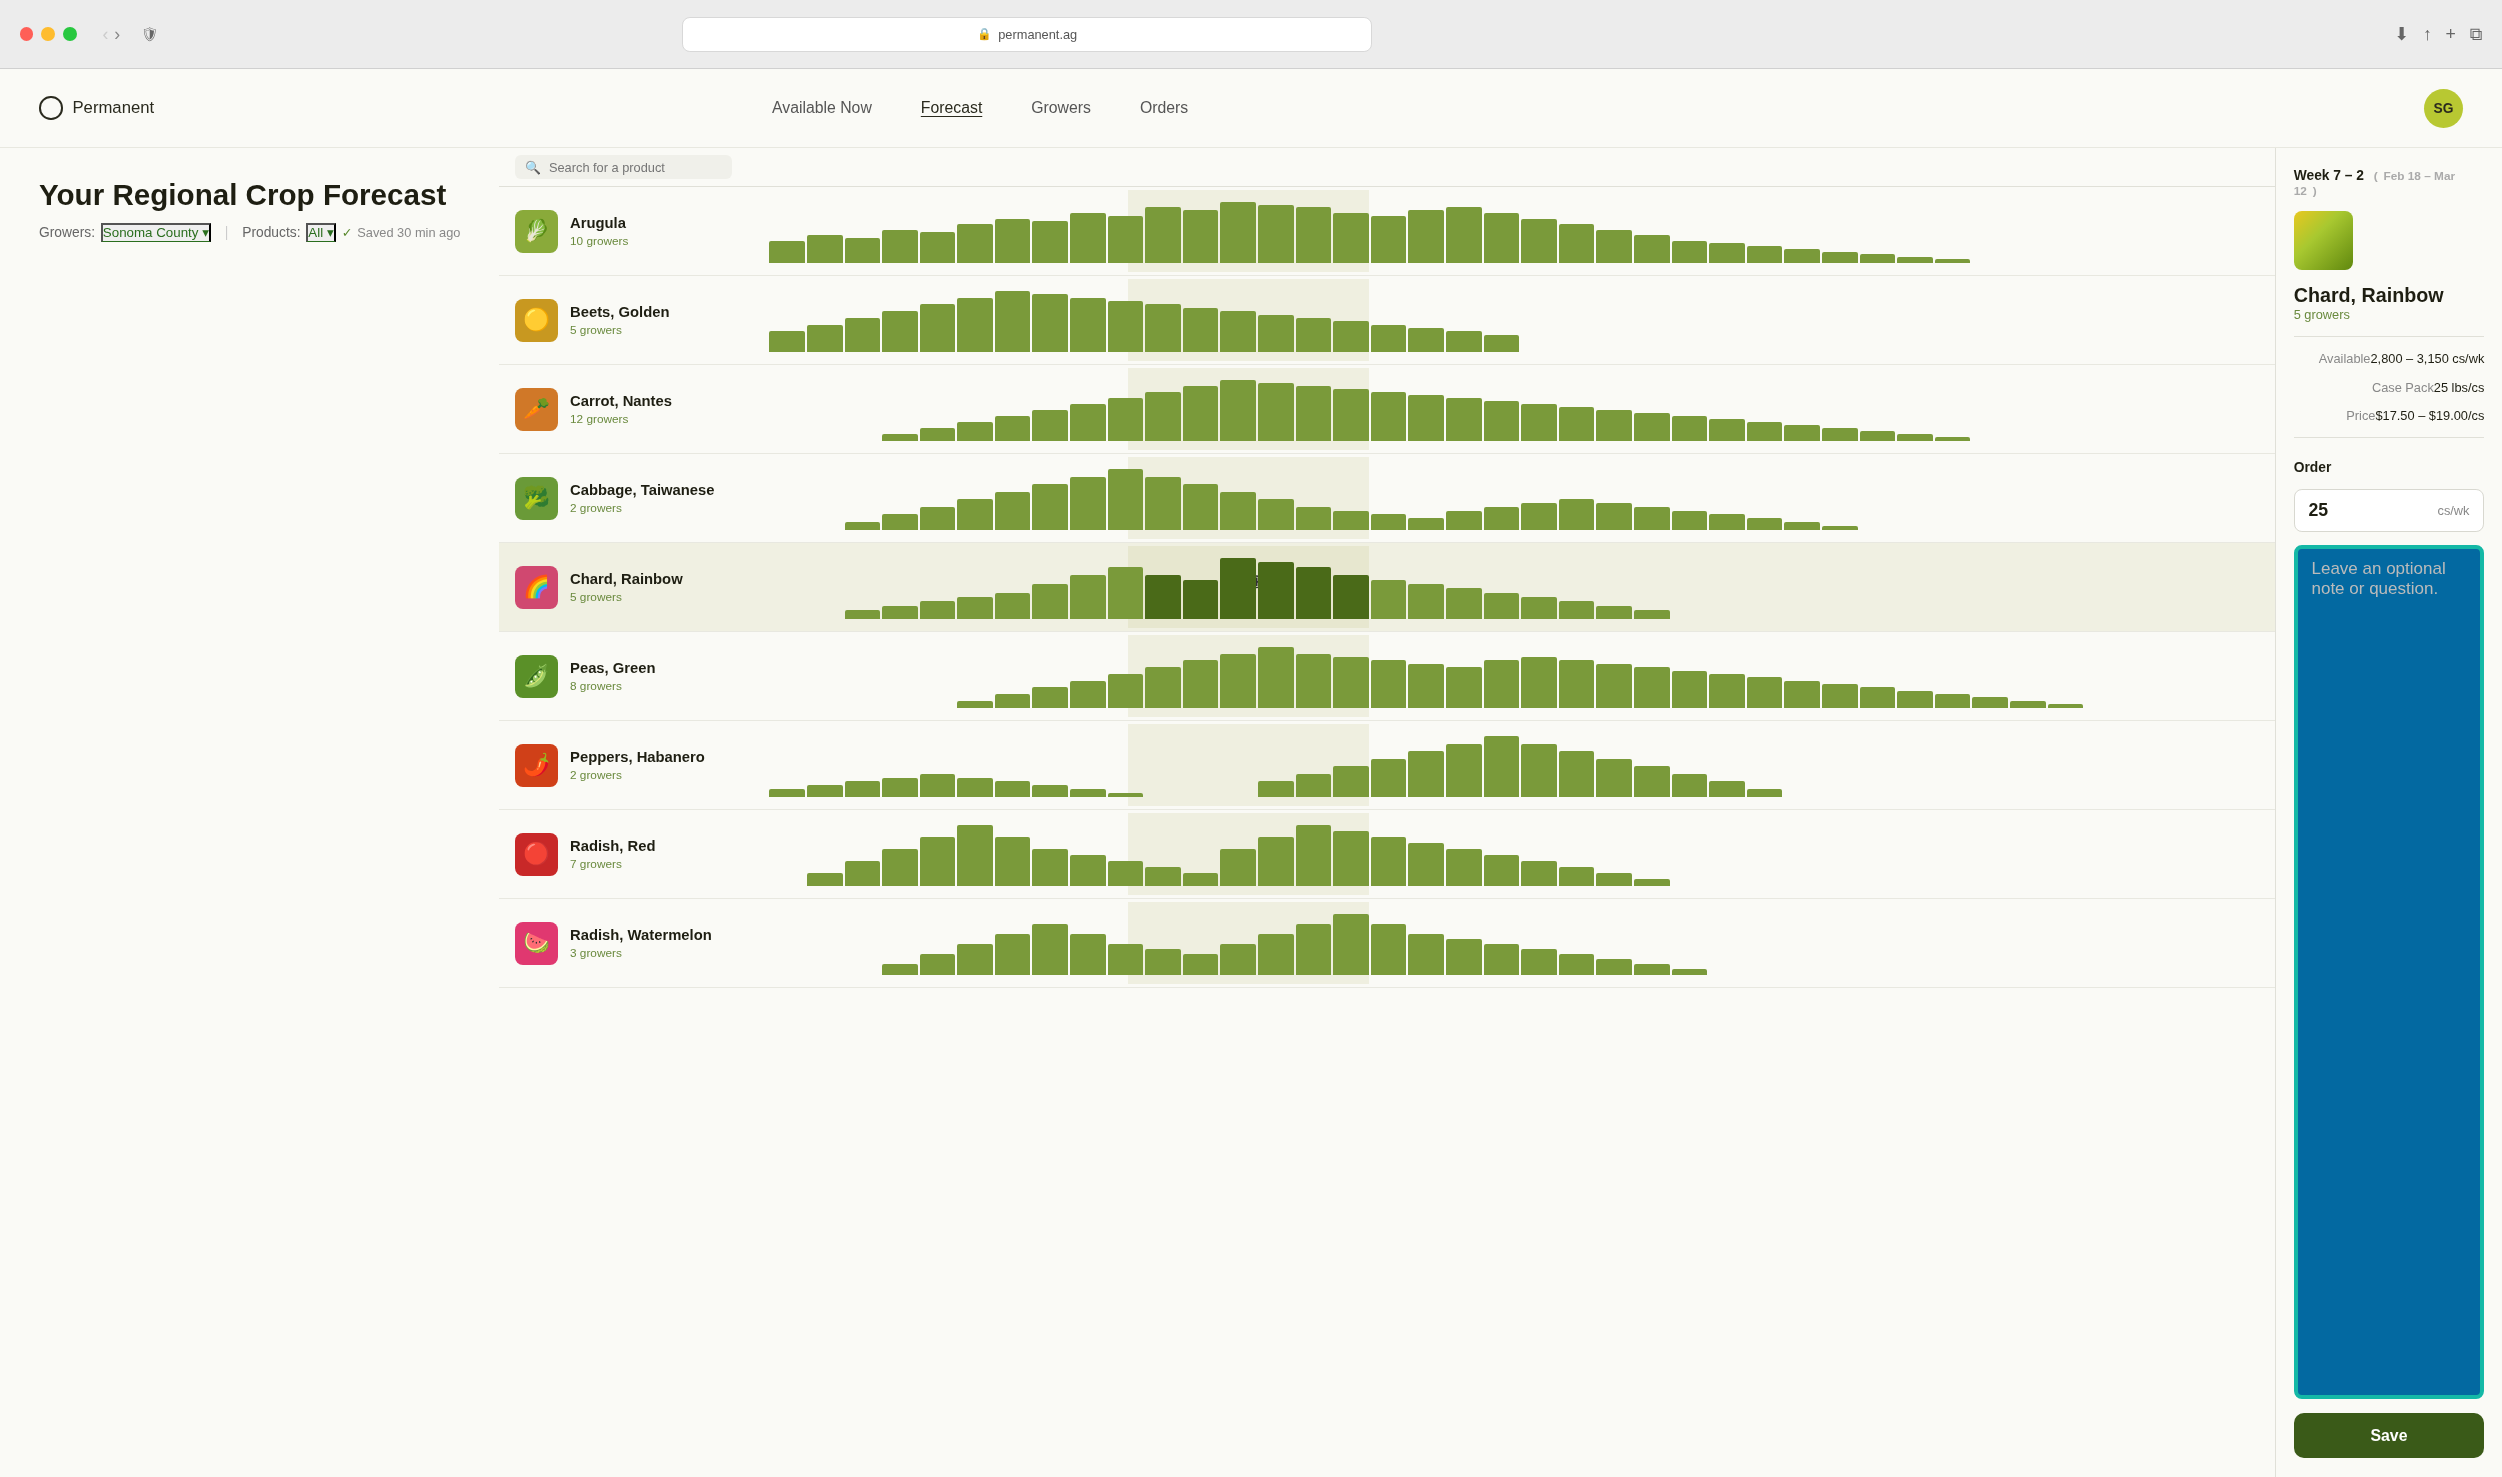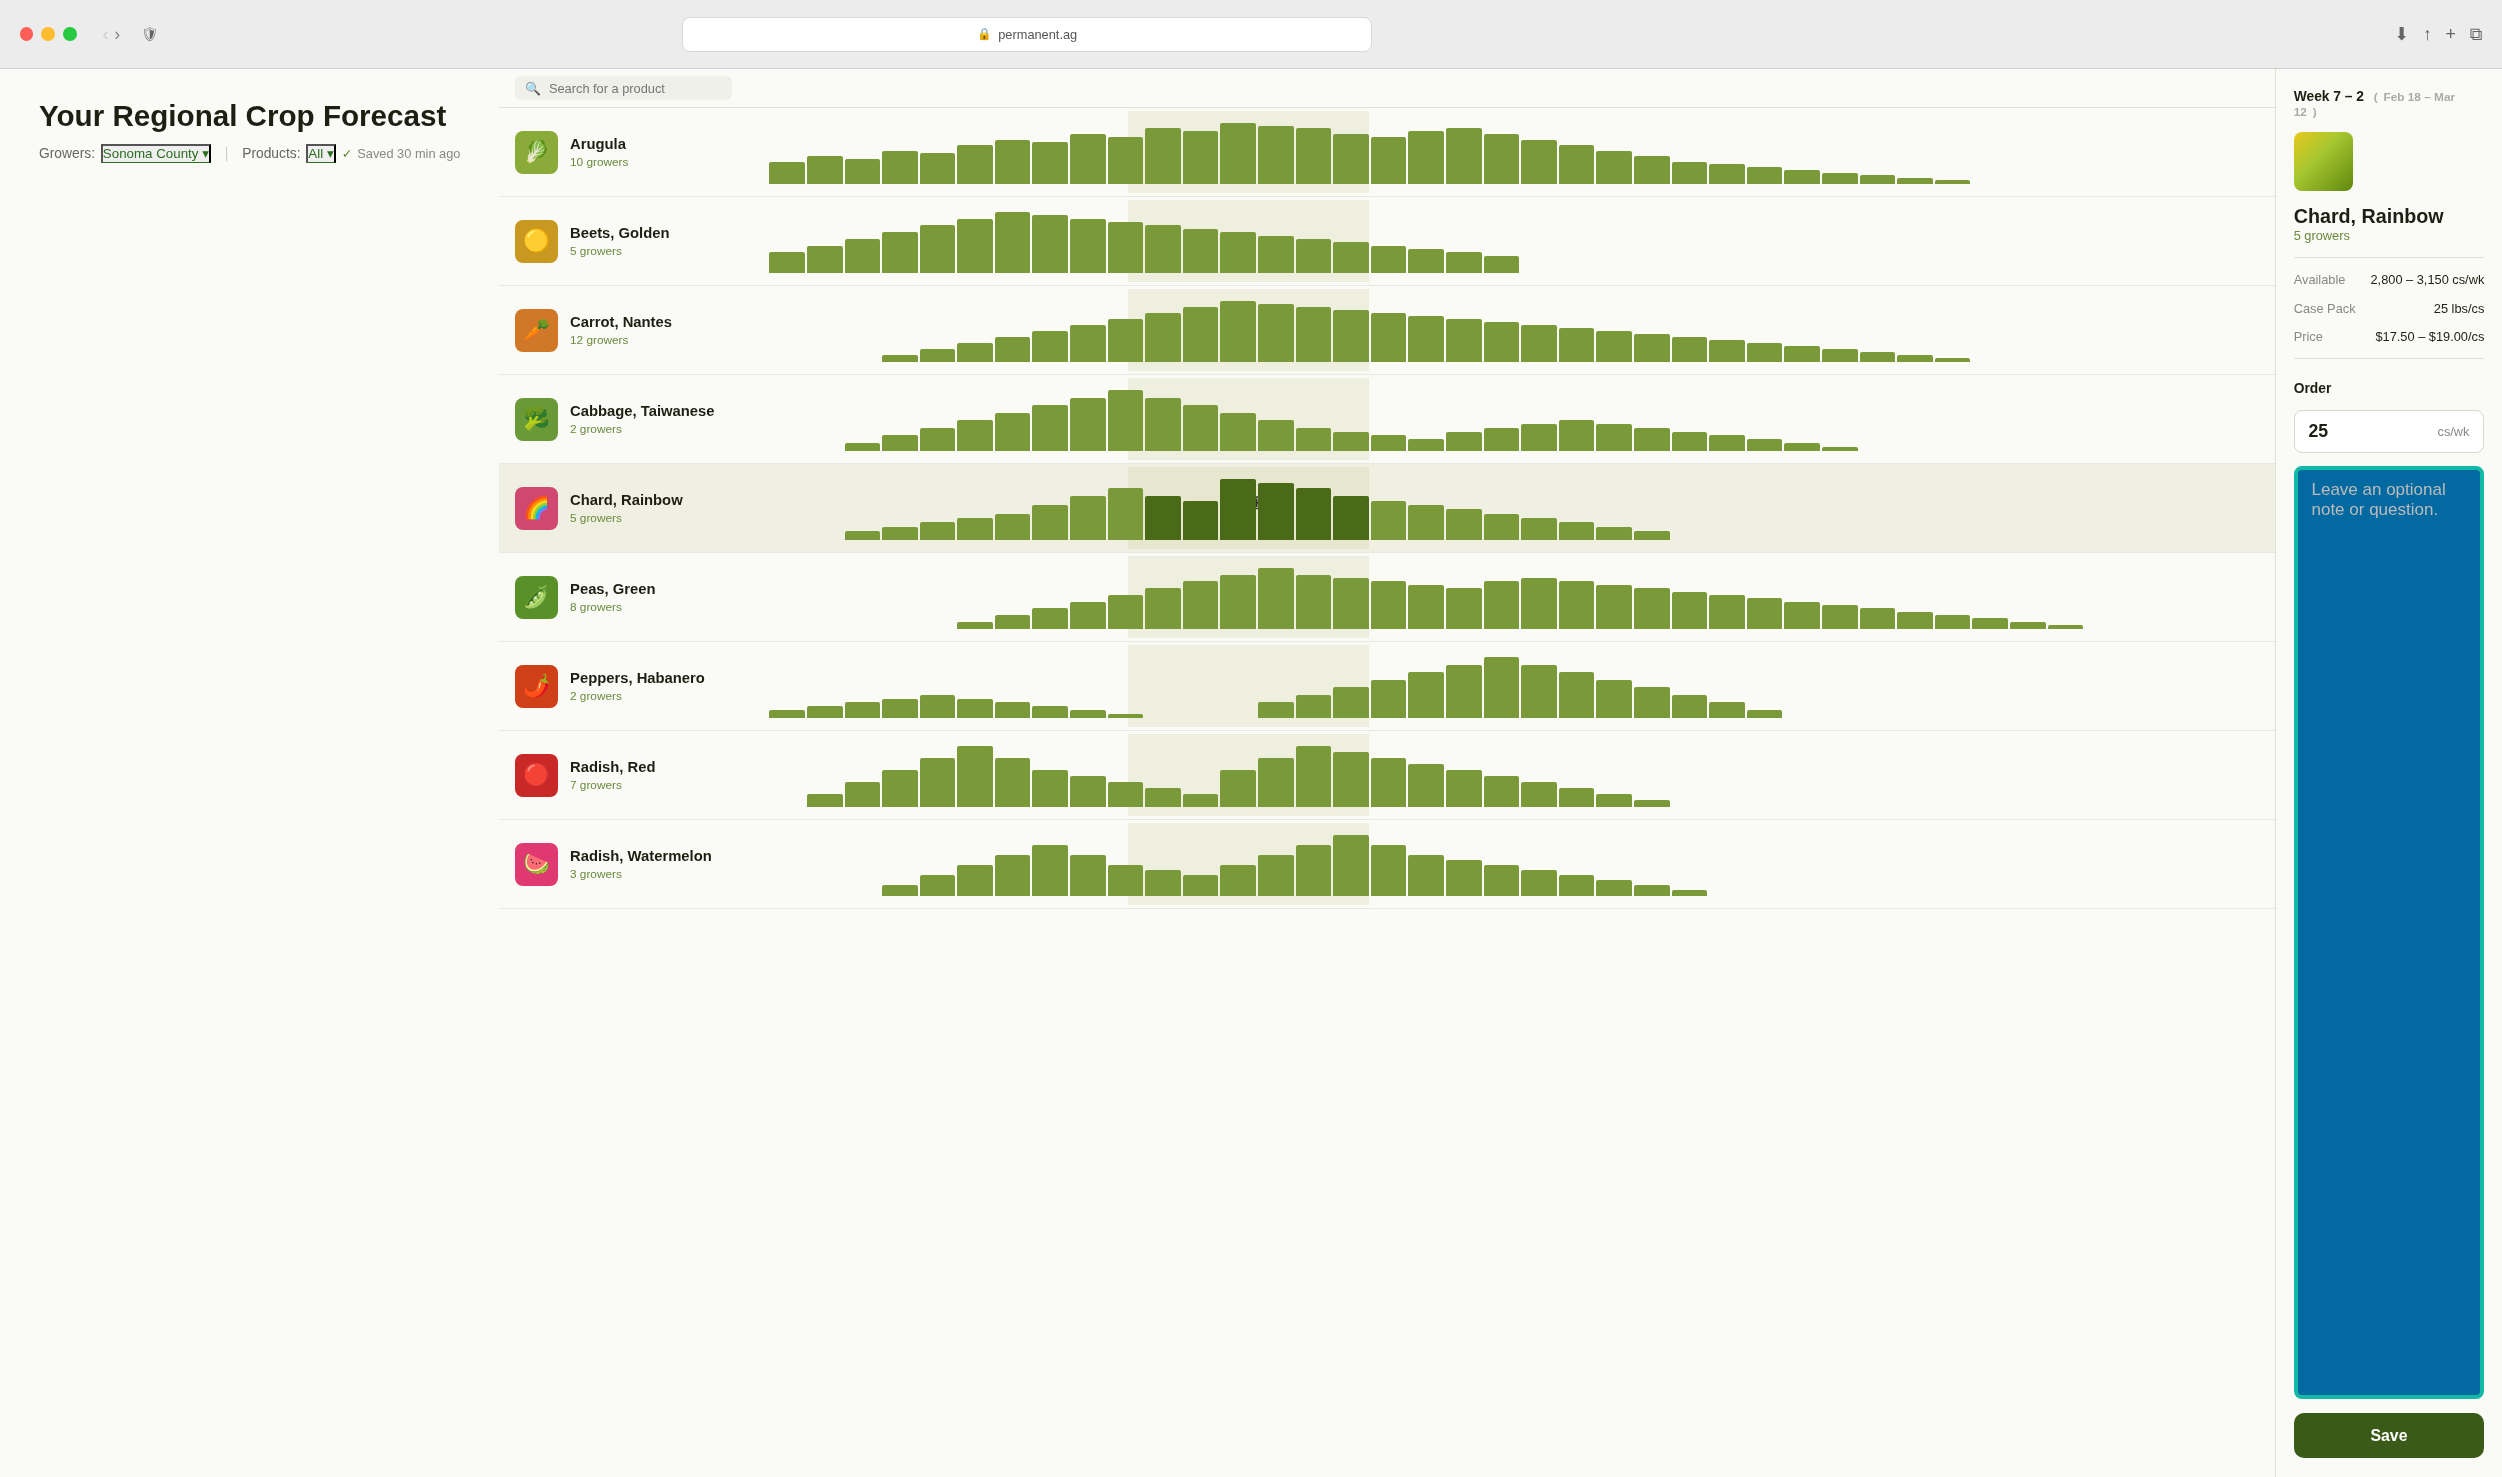--- a/index.html
+++ b/index.html
@@ -297,21 +297,21 @@
     }
     .panel-crop-name {
       font-size: 19.7px;
       font-weight: 700;
       color: #1e1e12;
     }
     .panel-growers { font-size: 12.8px; color: #6a8a3e; }
     .panel-divider { border: none; border-top: 1px solid #e0e0d8; }
     .panel-row {
       display: flex;
-      justify-content: space-between;
+      justify-content: flex-end;
       font-size: 12.8px;
     }
     .panel-row-label { color: #888; }
     .panel-row-value { color: #1e1e12; font-weight: 500; text-align: right; }
     .panel-order-label {
       font-size: 13.8px;
       font-weight: 600;
       color: #1e1e12;
       margin-top: 7.9px;
     }
@@ -378,20 +378,41 @@
   <div class="browser-actions">
     <span style="cursor:pointer;">⬇</span>
     <span style="cursor:pointer;">↑</span>
     <span style="cursor:pointer;">+</span>
     <span style="cursor:pointer;">⧉</span>
   </div>
 </div>
 
 <div class="app">
 
+  <nav class="top-nav">
+    <div class="logo">
+      <div class="logo-circle"></div>
+      <span>Permanent</span>
+    </div>
+    <ul class="nav-links">
+      <li>
+        <a href="#">Available Now</a>
+      </li>
+      <li>
+        <a href="#" class="active">Forecast</a>
+      </li>
+      <li>
+        <a href="#">Growers</a>
+      </li>
+      <li>
+        <a href="#">Orders</a>
+      </li>
+    </ul>
+    <div class="user-avatar">SG</div>
+  </nav>
 
   <div class="page-content">
 
     <div class="page-header">
       <h1 class="page-title">Your Regional Crop Forecast</h1>
       <div class="filter-bar">
         <span class="filter-label">Growers:</span>
         <button class="filter-btn">
           <span>Sonoma County</span>
           <span>▾</span>

